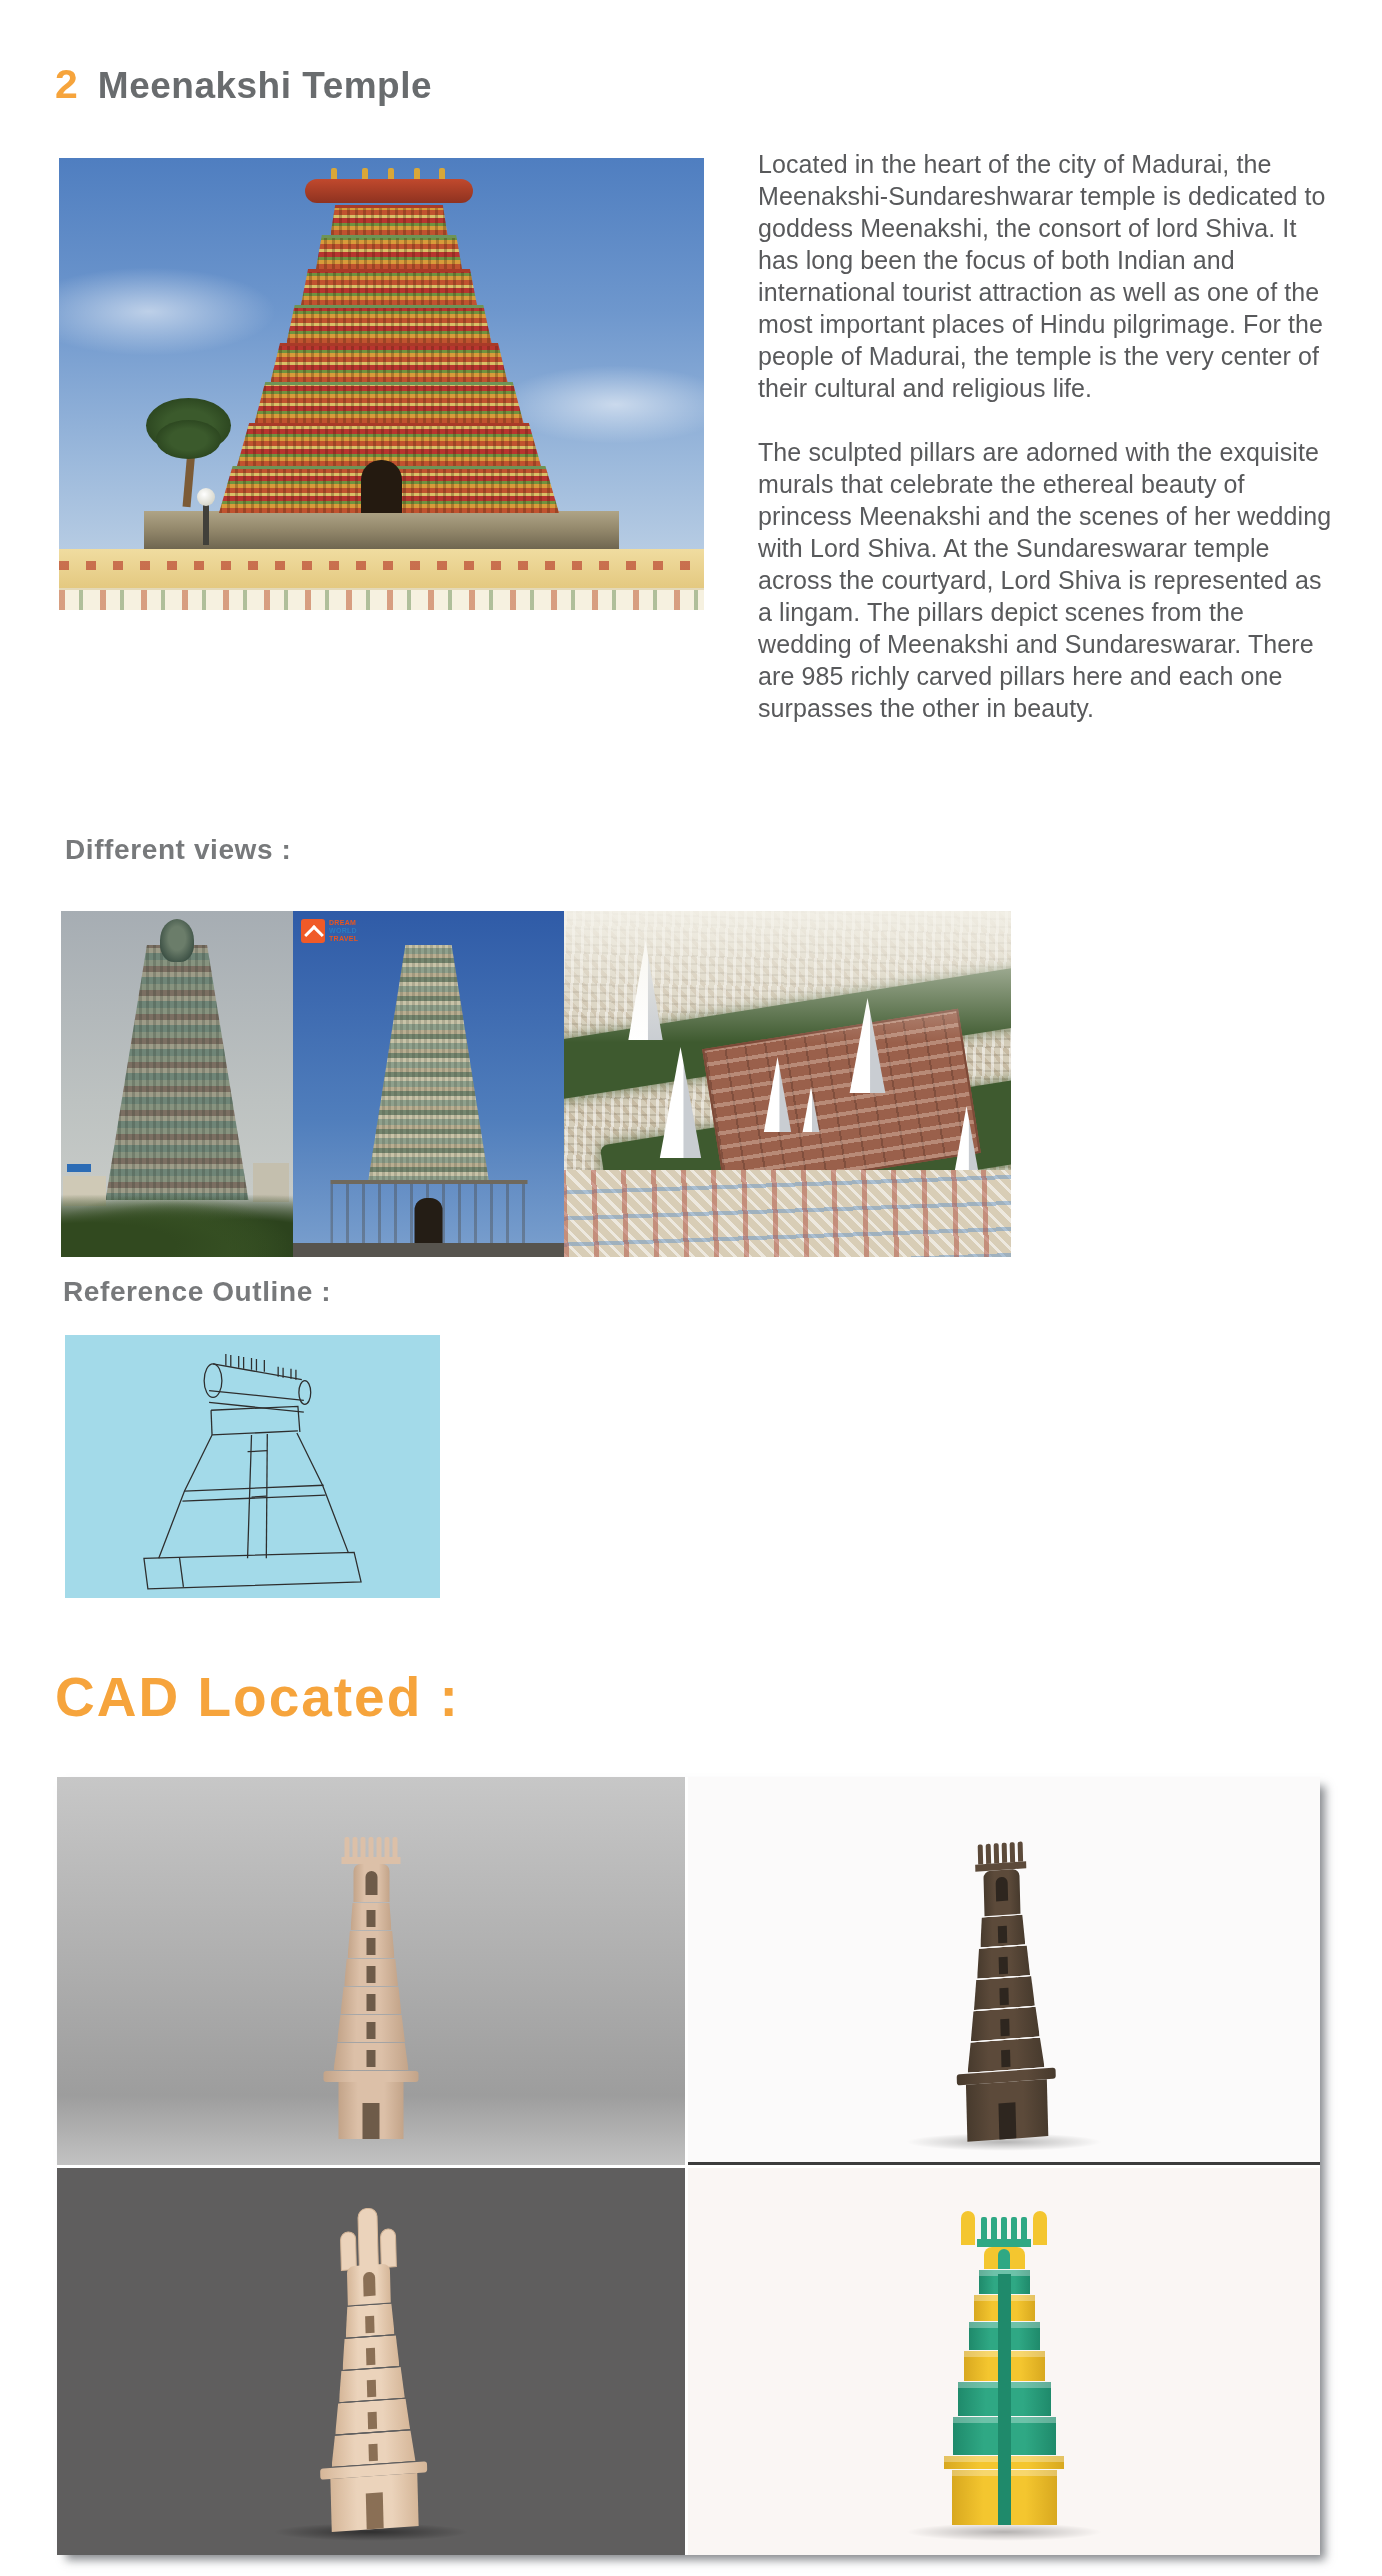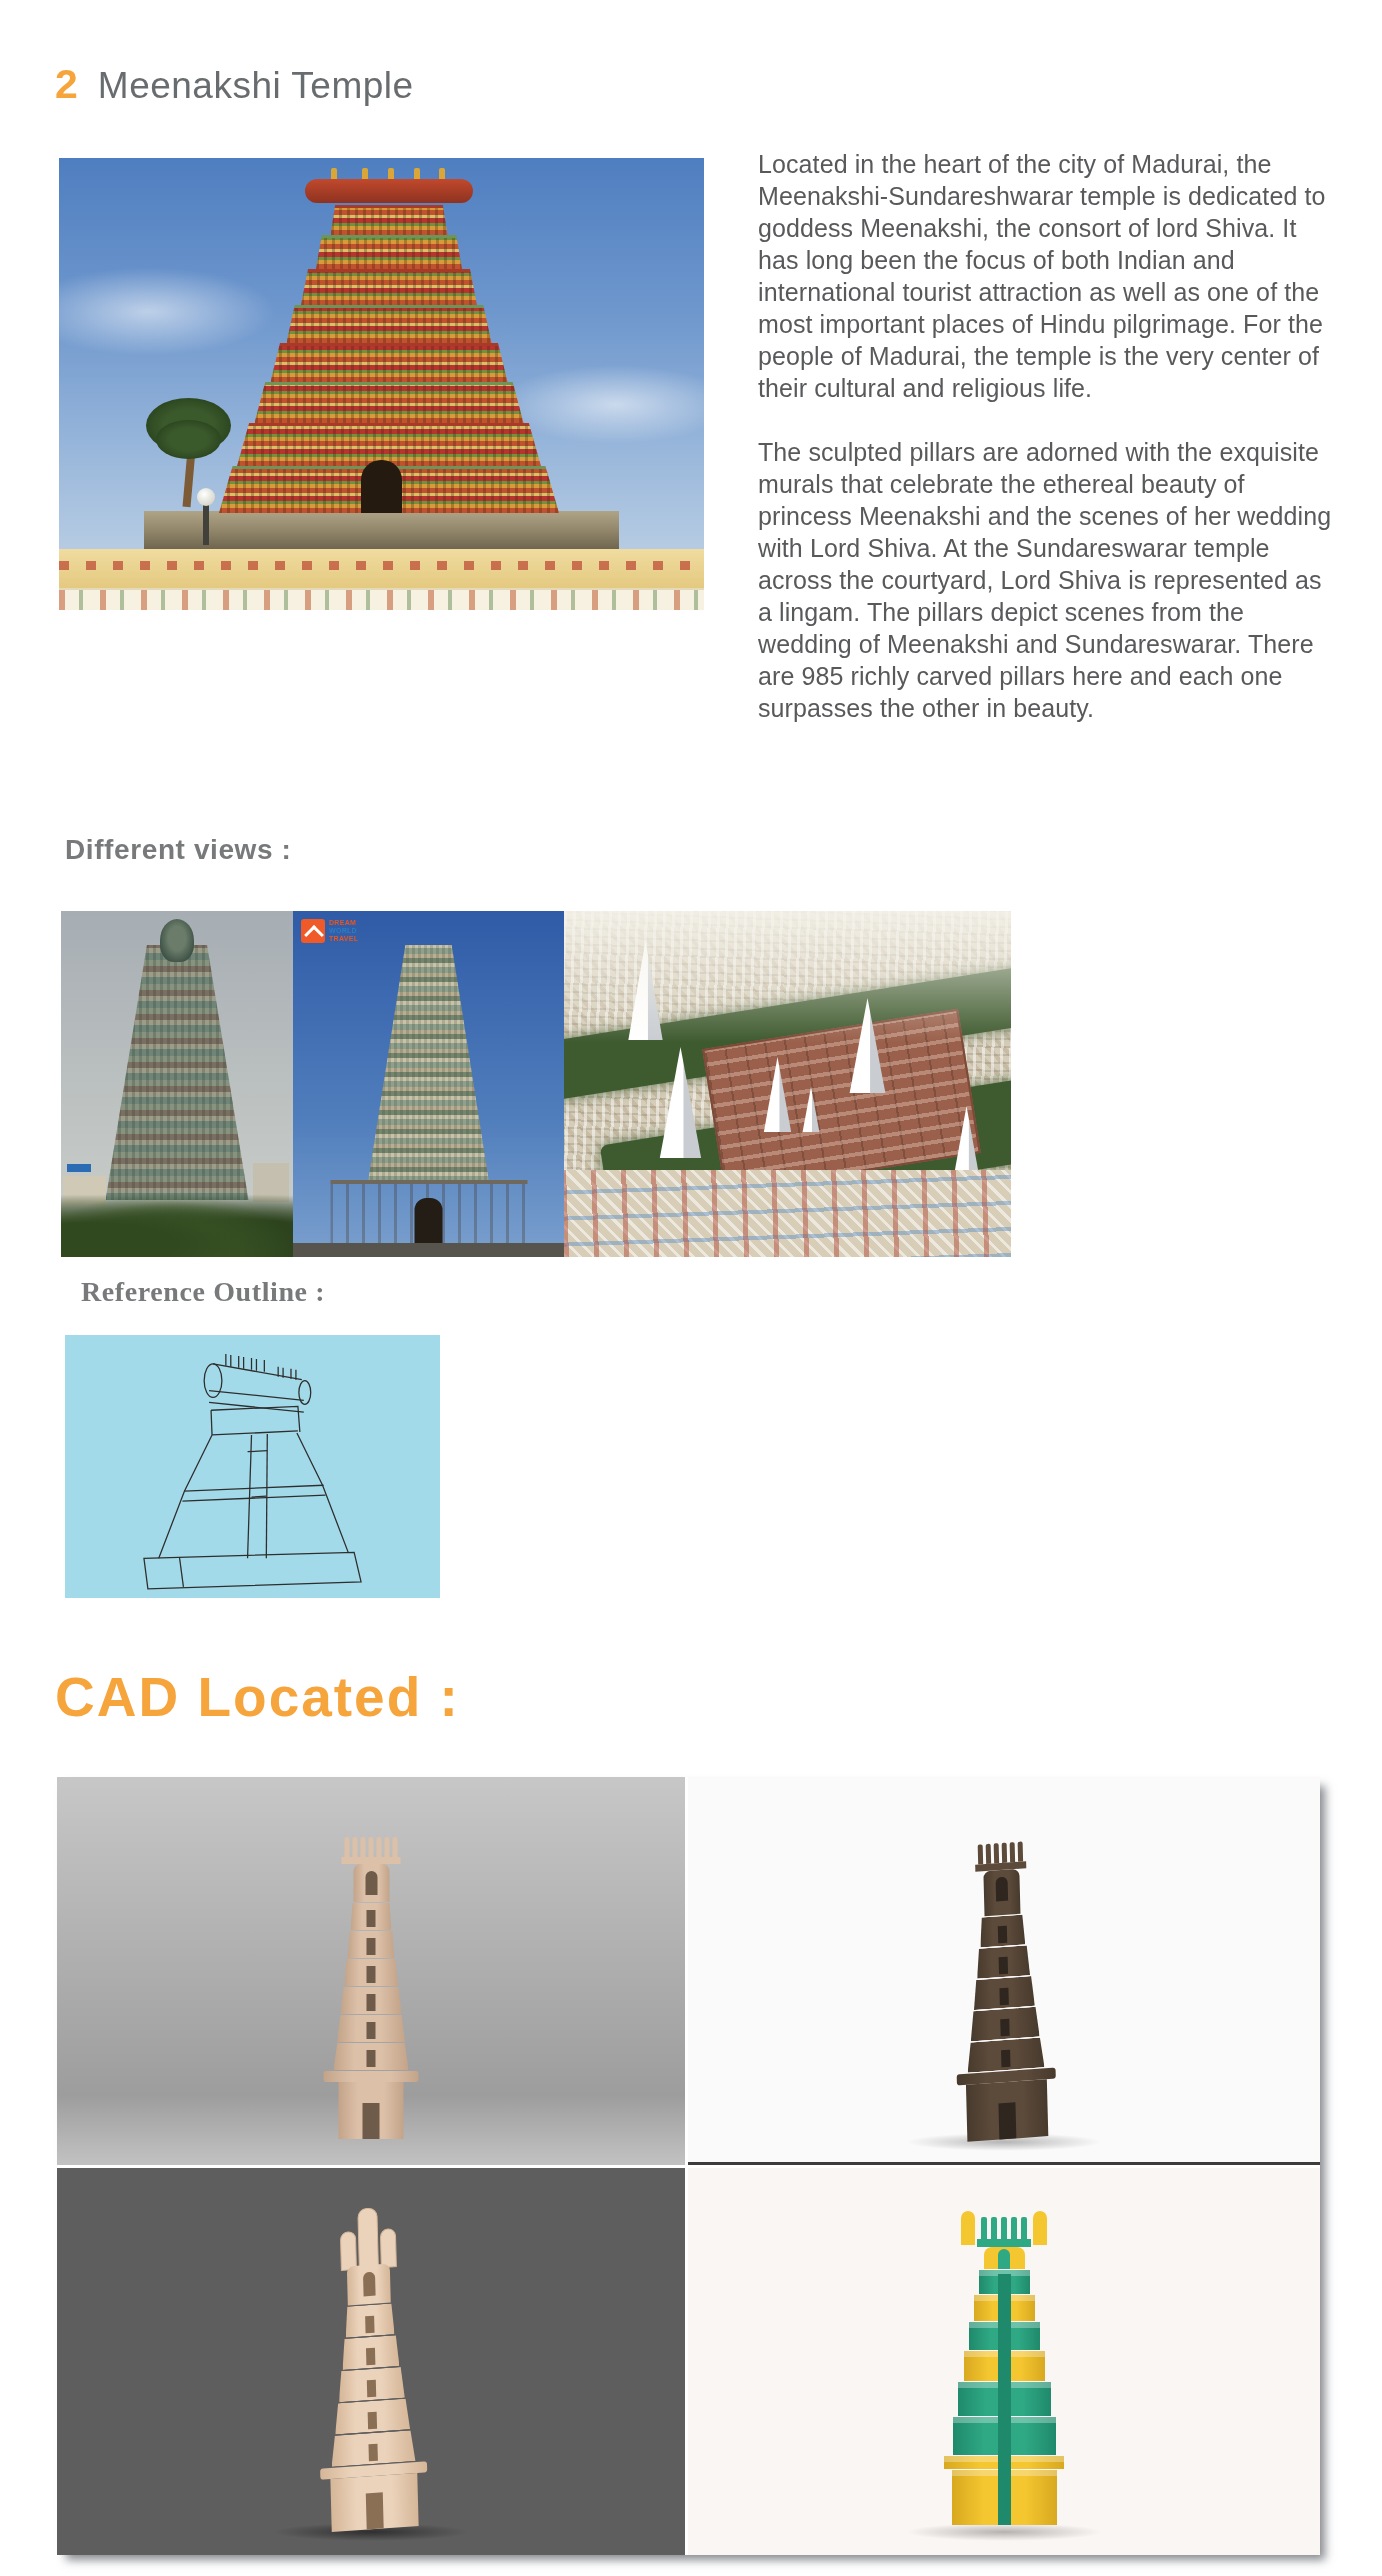--- a/index.html
+++ b/index.html
@@ -10,30 +10,30 @@
     --pineFace:#EBD3BB; --pineSide:#D5B698; --green:#2FA884; --greenDark:#1F8A6B;
     --yellow:#F4C62F; --windowDark:#5E4D3C;
   }
   *{margin:0;padding:0;box-sizing:border-box;}
   html,body{background:#fff;}
   body{width:1382px;height:2576px;position:relative;font-family:"Liberation Sans",sans-serif;overflow:hidden;}
 
   
   .hdr{position:absolute;left:55px;top:61px;display:flex;align-items:baseline;gap:20px;}
   .hdr .num{font-size:41px;font-weight:bold;color:var(--accent);}
-  .hdr .ttl{font-size:37px;font-weight:400;color:var(--titleGray);letter-spacing:0.5px;}
+  .hdr .ttl{font-size:37px;font-weight:700;color:var(--titleGray);letter-spacing:0.5px;}
 
   
   .intro{position:absolute;left:758px;top:148px;width:578px;color:var(--bodyGray);
          font-size:25px;line-height:32px;letter-spacing:0.1px;}
   .intro p + p{margin-top:32px;}
 
   .subhead{position:absolute;font-size:28px;font-weight:bold;color:var(--subheadGray);letter-spacing:0.6px;}
   #sh-views{left:65px;top:834px;}
-  #sh-outline{left:81px;top:1276px;font-family:Liberation Serif, serif;}
+  #sh-outline{left:63px;top:1276px;}
 
   
   .hero{position:absolute;left:59px;top:158px;width:645px;height:452px;overflow:hidden;
         background:linear-gradient(180deg,#4F7EC0 0%,#6E97CD 34%,#9DBADC 68%,#C8D8E8 100%);}
   .hero .cloud{position:absolute;border-radius:50%;background:radial-gradient(ellipse,rgba(255,255,255,.55),transparent 70%);}
   .hero-tower{position:absolute;left:50%;bottom:97px;width:355px;margin-left:-170px;display:flex;flex-direction:column;align-items:center;}
   .hero-tower .tier{clip-path:polygon(4% 0,96% 0,100% 100%,0 100%);
       background:
         repeating-linear-gradient(90deg, rgba(60,30,10,.28) 0 3px, transparent 3px 8px),
         repeating-linear-gradient(0deg,#C0532F 0 5px,#D89B3A 5px 9px,#70923F 9px 12px,#B8352F 12px 17px,#D9C067 17px 20px);}

